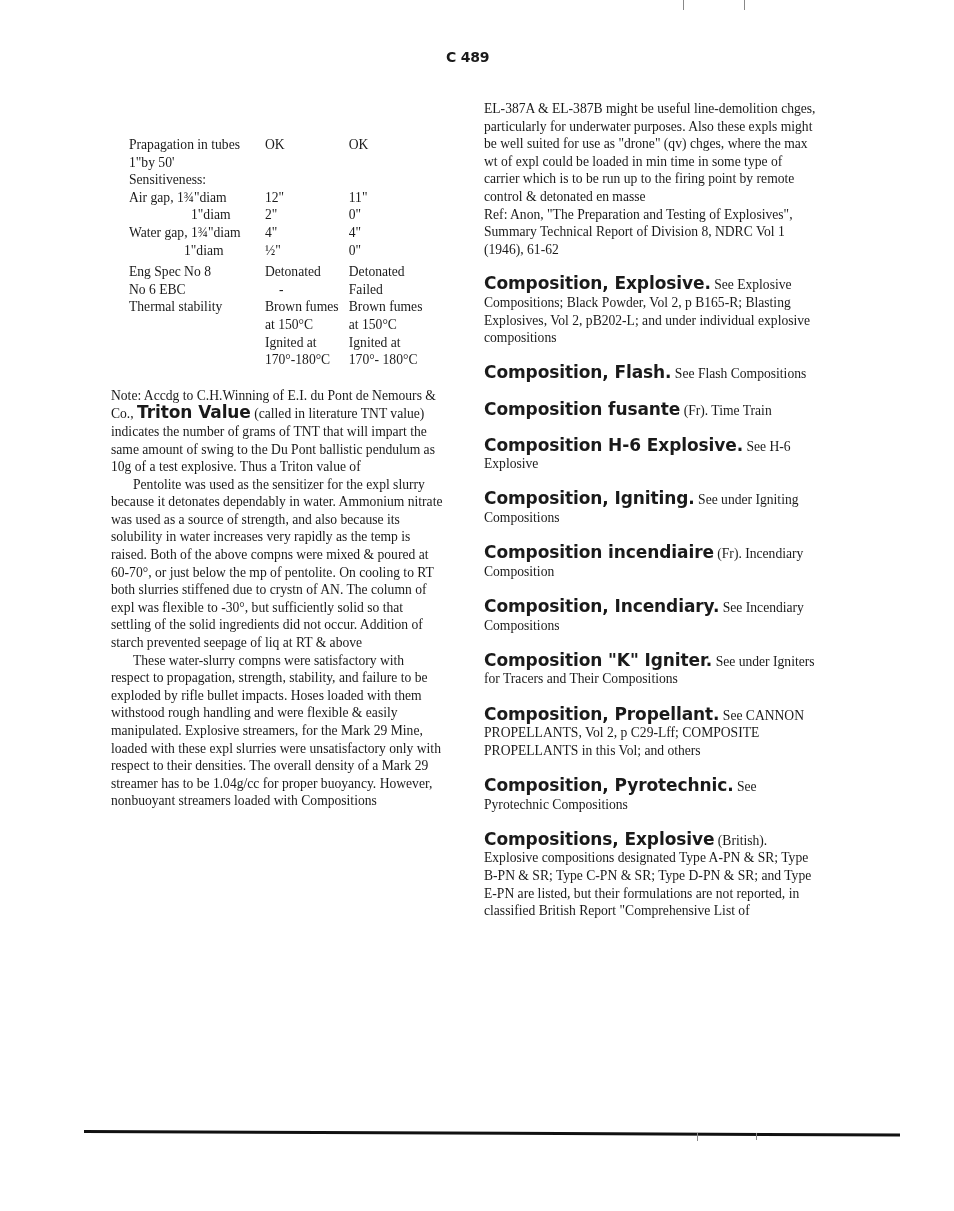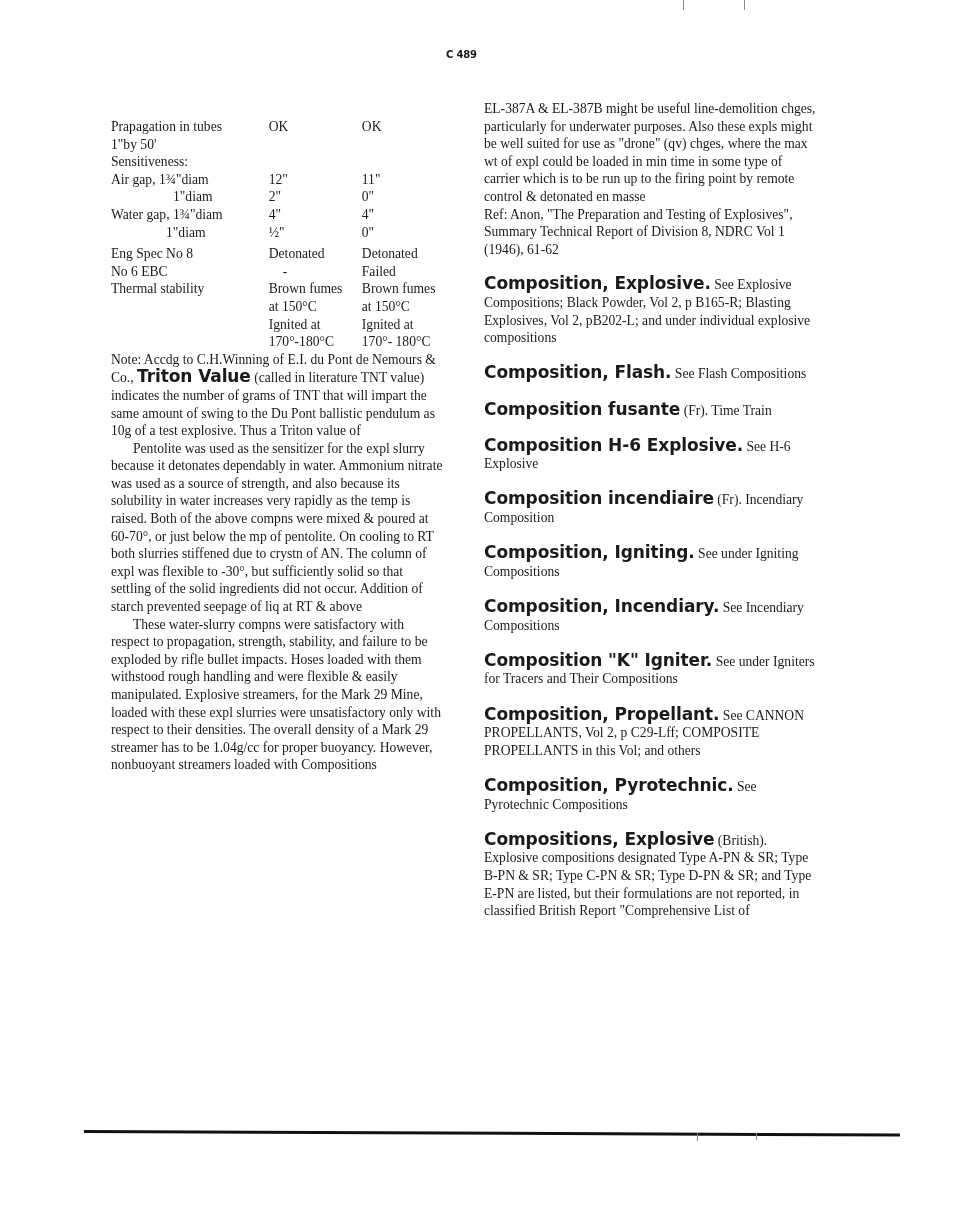--- a/index.html
+++ b/index.html
@@ -4,27 +4,27 @@
   <style>
     html, body { margin: 0; padding: 0; background: #ffffff; }
     body {
       width: 954px; height: 1211px; position: relative; overflow: hidden;
       font-family: "Liberation Serif", "DejaVu Serif", serif;
       color: #1a1a1a;
     }
     .page-number {
       position: absolute; left: 446px; top: 49px;
       font-family: "DejaVu Sans", "Liberation Sans", sans-serif;
-      font-weight: bold; font-size: 10px; letter-spacing: -0.2px;
+      font-weight: bold; font-size: 14px; letter-spacing: -0.2px;
     }
     .col { position: absolute; font-size: 13.6px; line-height: 17.6px; }
     .col-left { left: 111px; top: 118px; width: 335px; }
     .col-right { left: 484px; top: 100px; width: 335px; }
 
-    .prop-table { border-collapse: collapse; margin: 0; }
+    .prop-table { border-collapse: collapse; margin: 18px; }
     .prop-table td { padding: 0; vertical-align: top; white-space: nowrap; line-height: 17.6px; }
     .prop-table td.c0 { width: 143px; }
     .prop-table td.c1 { width: 99px; }
     .prop-table td.c2 { width: 95px; }
     .indent-label { padding-left: 62px !important; }
     .indent-label2 { padding-left: 55px !important; }
     .dash-cell { padding-left: 14px !important; }
     .pt-gap { height: 4px; }
 
     .para { margin: 0; text-align: left; }
@@ -136,22 +136,22 @@
   </p>
   <p class="para">
     <span class="italic">Ref:</span><span> Anon, "The Preparation and Testing of Explosives", Summary Technical Report of Division 8, NDRC Vol 1 (1946), 61-62</span>
   </p>
   <div class="block-gap"></div>
   <div id="entries">
       <p class="para entry"><span class="sans-bold">Composition, Explosive.</span><span></span><span>  See Explosive Compositions; Black Powder, Vol 2, p B165-R; Blasting Explosives, Vol 2, pB202-L; and under individual explosive compositions</span></p>
       <p class="para entry"><span class="sans-bold">Composition, Flash.</span><span></span><span>  See Flash Compositions</span></p>
       <p class="para entry"><span class="sans-bold">Composition fusante</span><span> (Fr).</span><span>  Time Train</span></p>
       <p class="para entry"><span class="sans-bold">Composition H-6 Explosive.</span><span></span><span>  See H-6 Explosive</span></p>
+      <p class="para entry"><span class="sans-bold">Composition, Igniting.</span><span></span><span>  See under Igniting Compositions</span></p>
       <p class="para entry"><span class="sans-bold">Composition incendiaire</span><span> (Fr).</span><span>  Incendiary Composition</span></p>
-      <p class="para entry"><span class="sans-bold">Composition, Igniting.</span><span></span><span>  See under Igniting Compositions</span></p>
       <p class="para entry"><span class="sans-bold">Composition, Incendiary.</span><span></span><span>  See Incendiary Compositions</span></p>
       <p class="para entry"><span class="sans-bold">Composition "K" Igniter.</span><span></span><span>  See under Igniters for Tracers and Their Compositions</span></p>
       <p class="para entry"><span class="sans-bold">Composition, Propellant.</span><span></span><span>  See CANNON PROPELLANTS, Vol 2, p C29-Lff; COMPOSITE PROPELLANTS in this Vol; and others</span></p>
       <p class="para entry"><span class="sans-bold">Composition, Pyrotechnic.</span><span></span><span>  See Pyrotechnic Compositions</span></p>
       <p class="para entry"><span class="sans-bold">Compositions, Explosive</span><span> (British).</span><span>  Explosive compositions designated Type A-PN &amp; SR; Type B-PN &amp; SR; Type C-PN &amp; SR; Type D-PN &amp; SR; and Type E-PN  are listed, but their formulations are not reported, in classified British Report "Comprehensive List of</span></p>
     </div>
 </div>
 
 <div class="bottom-rule"></div>
 <div class="tick" style="left:683px; top:0; height:10px;"></div>

